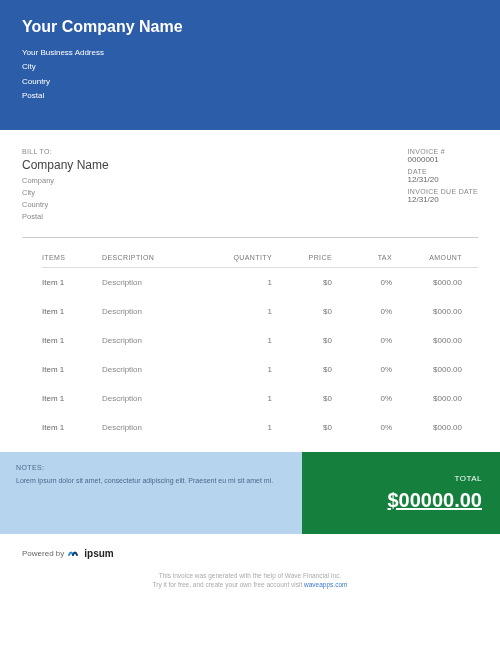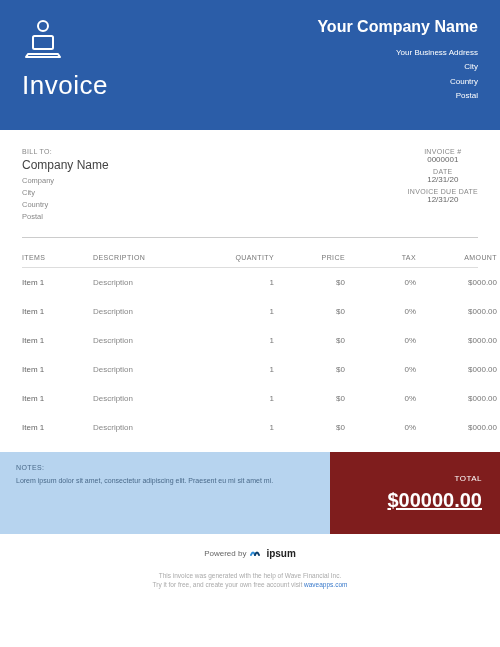--- a/index.html
+++ b/index.html
@@ -18,21 +18,21 @@
     display: flex;
     justify-content: space-between;
   }
   .header-left { display: flex; flex-direction: column; }
   .icon-wrap { margin-bottom: 10px; }
   .invoice-title {
     font-size: 26px;
     font-weight: 300;
     letter-spacing: 0.5px;
   }
-  .header-right { text-align: right; }
+  .header-right { }
   .company-name {
     font-size: 16px;
     font-weight: 700;
     margin-bottom: 10px;
   }
   .company-line {
     font-size: 8px;
     line-height: 1.8;
     font-weight: 300;
   }
@@ -54,21 +54,21 @@
   .bill-company {
     font-size: 12px;
     color: #444;
     margin-bottom: 3px;
   }
   .bill-line {
     font-size: 7.5px;
     color: #888;
     line-height: 1.6;
   }
-  .meta { text-align: center; font-size: 7.5px; }
+  .meta { text-align: left; font-size: 7.5px; }
   .meta-label {
     font-size: 7px;
     color: #888;
     letter-spacing: 0.3px;
   }
   .meta-value {
     font-size: 8px;
     color: #666;
     margin-bottom: 4px;
   }
@@ -76,22 +76,23 @@
     border: none;
     border-top: 1px solid #ccc;
     margin: 0 22px;
   }
   .table {
     padding: 10px 22px 10px 22px;
   }
   .thead, .trow {
     display: grid;
     grid-template-columns: 55px 110px 55px 55px 55px 65px;
-    column-gap: 16px;
+    column-gap: 5px;
     align-items: center;
+    margin-left: 20px;
   }
   .thead {
     font-size: 7px;
     color: #777;
     letter-spacing: 0.4px;
     padding: 6px 0;
     border-bottom: 1px solid #ddd;
   }
   .th-qty, .th-price, .th-tax, .th-amount { text-align: right; }
   .trow {
@@ -115,22 +116,22 @@
   .notes-label {
     font-size: 7px;
     letter-spacing: 0.4px;
     margin-bottom: 5px;
   }
   .notes-text {
     font-size: 7px;
     line-height: 1.5;
   }
   .total-box {
-    background: #7f1d1d;
-    width: 170px;
+    background: #15803d;
+    width: 198px;
     color: #fff;
     text-align: right;
     padding: 20px 18px;
     display: flex;
     flex-direction: column;
     justify-content: center;
     align-items: flex-end;
   }
   .total-label {
     font-size: 8px;
@@ -143,21 +144,21 @@
     text-decoration: underline;
   }
   .powered {
     text-align: center;
     padding: 14px 22px 10px;
     color: #999;
     font-size: 6.5px;
   }
   .powered-top {
     display: flex;
-    justify-content: center;
+    justify-content: flex-start;
     align-items: center;
     gap: 4px;
     font-size: 8px;
     color: #666;
     margin-bottom: 11px;
   }
   .wave-brand {
     font-weight: 700;
     color: #222;
     font-size: 10px;
@@ -166,30 +167,20 @@
     display: inline-block;
     vertical-align: middle;
   }
   .powered-sub { line-height: 1.5; color:#aaa; }
   .powered-sub .link { color: #3a7acb; }
 </style>
 </head>
 <body>
 
 <div class="header">
-  <div class="header-left">
-    <div class="icon-wrap">
-      <svg width="42" height="40" viewBox="0 0 42 40">
-        <circle cx="21" cy="8" r="5" fill="none" stroke="#fff" stroke-width="2"></circle>
-        <rect x="11" y="18" width="20" height="13" rx="1.5" fill="none" stroke="#fff" stroke-width="2"></rect>
-        <path d="M6 36 h30 l2 3 H4 z" fill="none" stroke="#fff" stroke-width="2" stroke-linejoin="round"></path>
-      </svg>
-    </div>
-    <div class="invoice-title">Invoice</div>
-  </div>
   <div class="header-right">
     <div class="company-name">Your Company Name</div>
     <div class="company-line">Your Business Address</div>
     <div class="company-line">City</div>
     <div class="company-line">Country</div>
     <div class="company-line">Postal</div>
   </div>
 </div>
 
 <div class="body-section">

